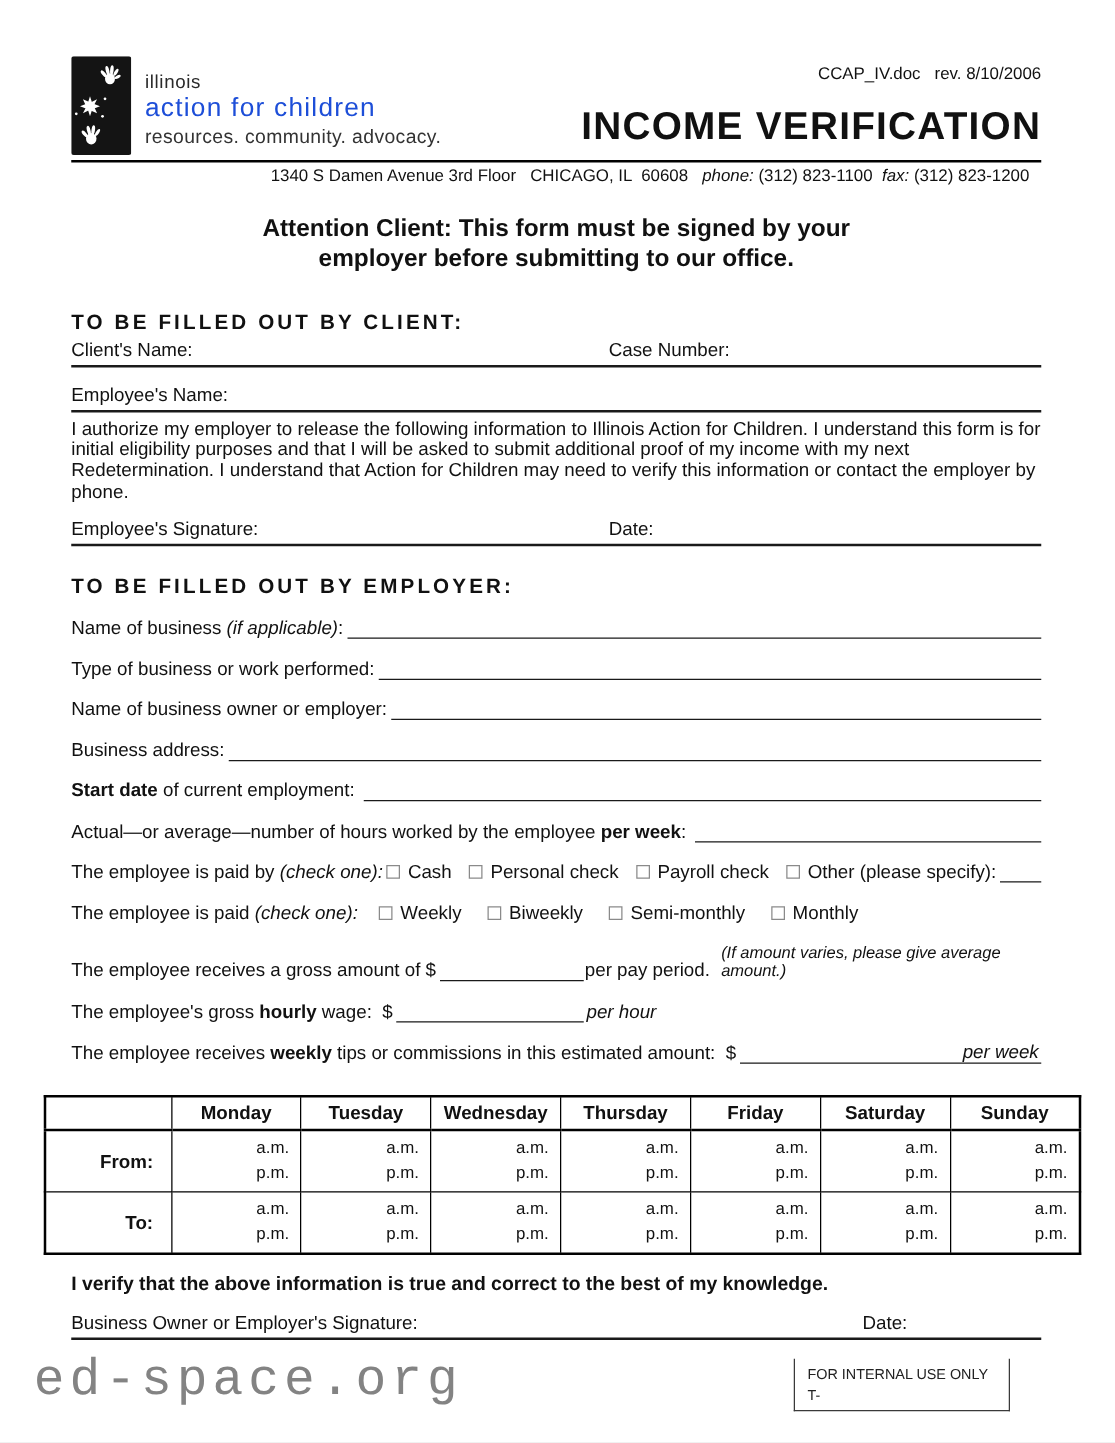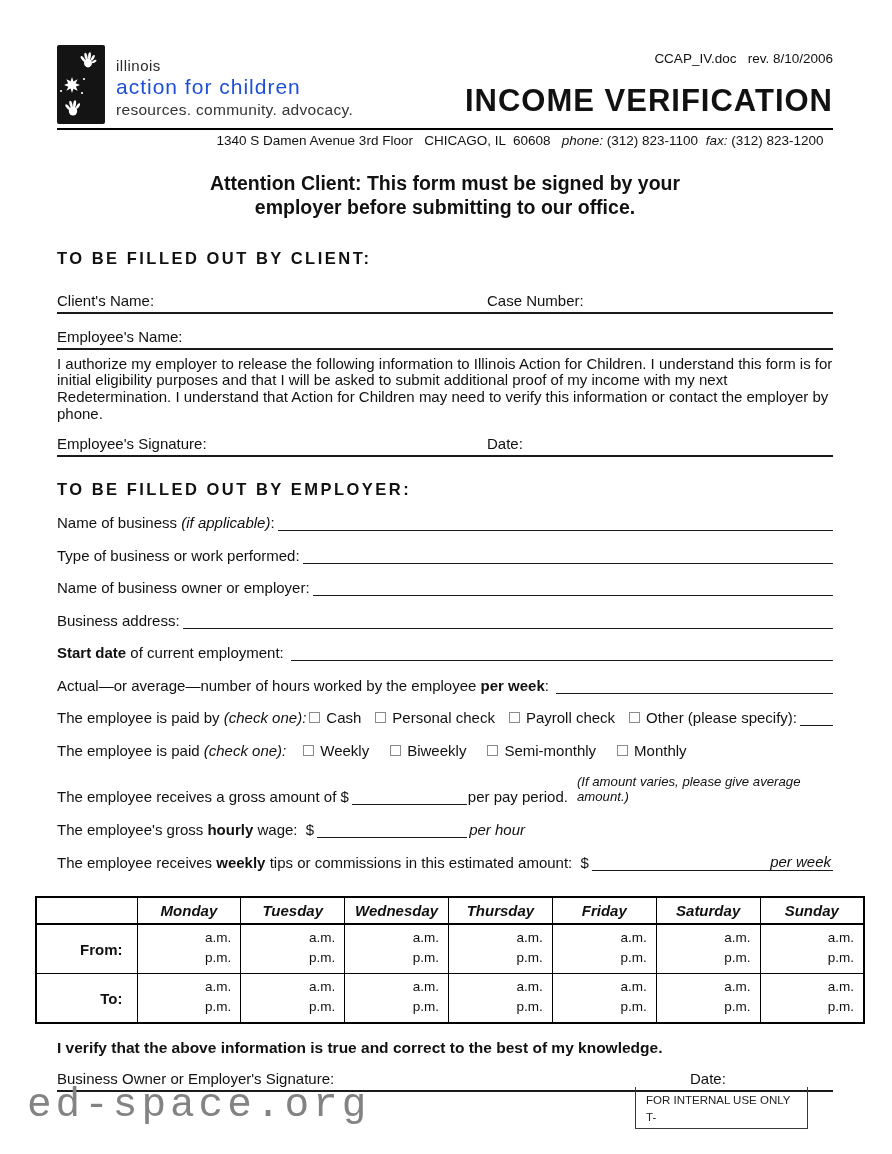--- a/index.html
+++ b/index.html
@@ -36,21 +36,21 @@
 
   
   .sec-heading { font-weight: bold; font-size: 16.5px; letter-spacing: 2.5px; }
   .sec-client { margin-top: 29px; }
   .sec-employer { margin-top: 23px; }
 
   
   .u-row { position: relative; border-bottom: 2px solid #1a1a1a; padding-bottom: 3px; font-size: 15px; }
   .u-row .abs2 { position: absolute; left: 430px; bottom: 3px; }
   .u-row .abs3 { position: absolute; left: 633px; bottom: 3px; }
-  .row-client-name { margin-top: 24px; }
+  .row-client-name { margin-top: 4px; }
   .row-emp-name { margin-top: 14px; }
   .row-emp-sig { margin-top: 12px; }
   .auth-par { font-size: 15px; line-height: 16.8px; margin-top: 6px; }
 
   .f-row { display: flex; align-items: flex-end; font-size: 15px; margin-top: 15.5px; }
   .f-row .lbl { white-space: pre-wrap; flex: 0 0 auto; }
   .fill { flex: 1 1 auto; border-bottom: 1.5px solid #1a1a1a; margin-left: 3px; min-height: 1em; }
   .fill.w115 { flex: 0 0 115px; }
   .fill.w150 { flex: 0 0 150px; }
   .b { font-weight: bold; }
@@ -64,21 +64,21 @@
   .opt { display: inline-flex; align-items: center; gap: 6px; white-space: nowrap; }
   .checkbox { display: inline-block; width: 11px; height: 11px; border: 1px solid #8a8a8a; background: #fff; }
   .gross-note { font-size: 13.2px; font-style: italic; margin-left: 9px; padding-bottom: 1px; }
   .after-blank { margin-left: 1px; }
   .perhour { margin-left: 2px; }
   .perweek { flex: 0 0 auto; font-style: italic; border-bottom: 1.5px solid #1a1a1a; padding: 0 2px; }
 
   
   .sched { border-collapse: collapse; table-layout: fixed; width: 830px; margin: 25px 0 0 -22px; border: 2px solid #000; }
   .sched th, .sched td { border: 1px solid #000; }
-  .sched thead th { font-size: 15px; font-weight: bold; height: 27px; border-bottom: 2px solid #000; font-style: italic; }
+  .sched thead th { font-size: 15px; font-weight: bold; height: 27px; border-bottom: 2px solid #000; }
   .sched .corner { width: 101px; }
   .sched tbody th { text-align: right; padding-right: 14px; font-size: 15px; vertical-align: middle; }
   .sched td { text-align: right; padding: 3px 9px 5px 0; font-size: 13.5px; }
   .sched td div { line-height: 20px; }
 
   
   .sched-note { font-size: 15.5px; font-weight: bold; margin-top: 27px; }
   .sched-note .bi { font-style: italic; }
   .verify { font-size: 15.5px; font-weight: bold; margin-top: 15px; }
   .row-owner-sig { margin-top: 13px; }

